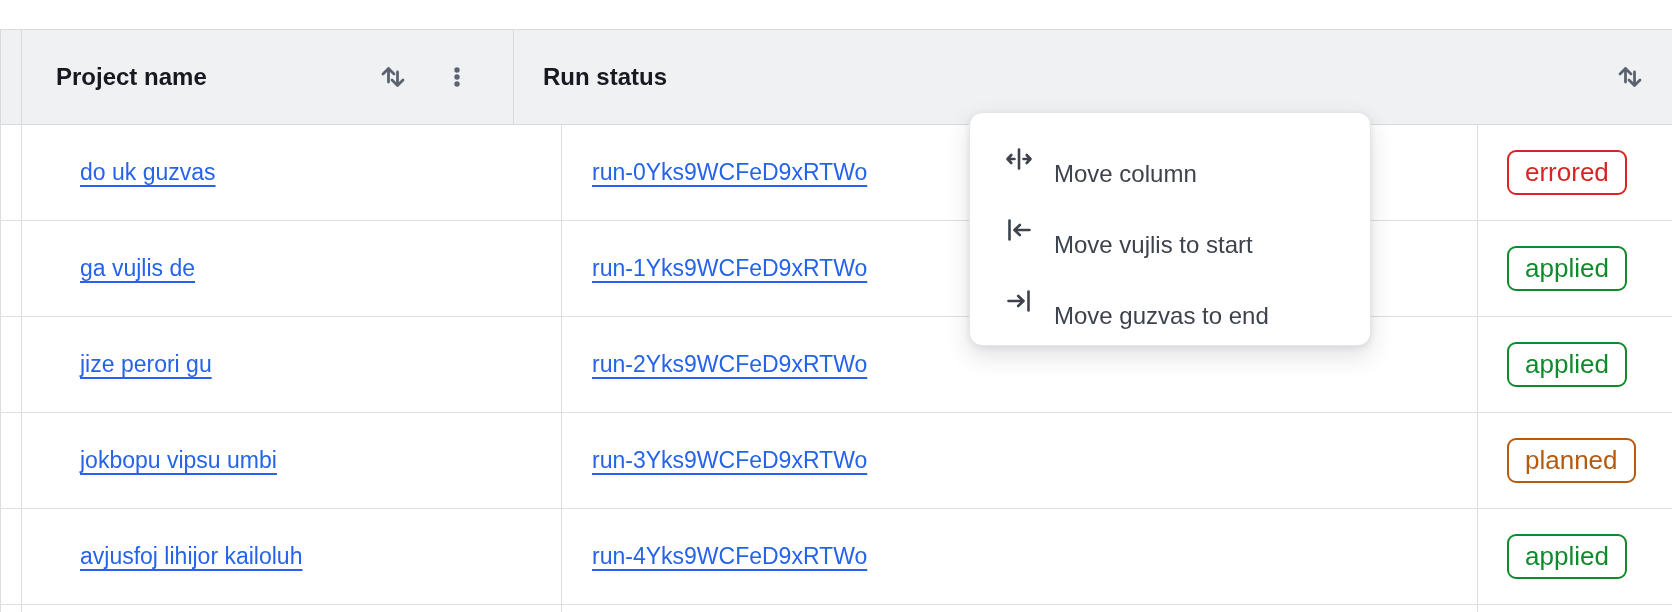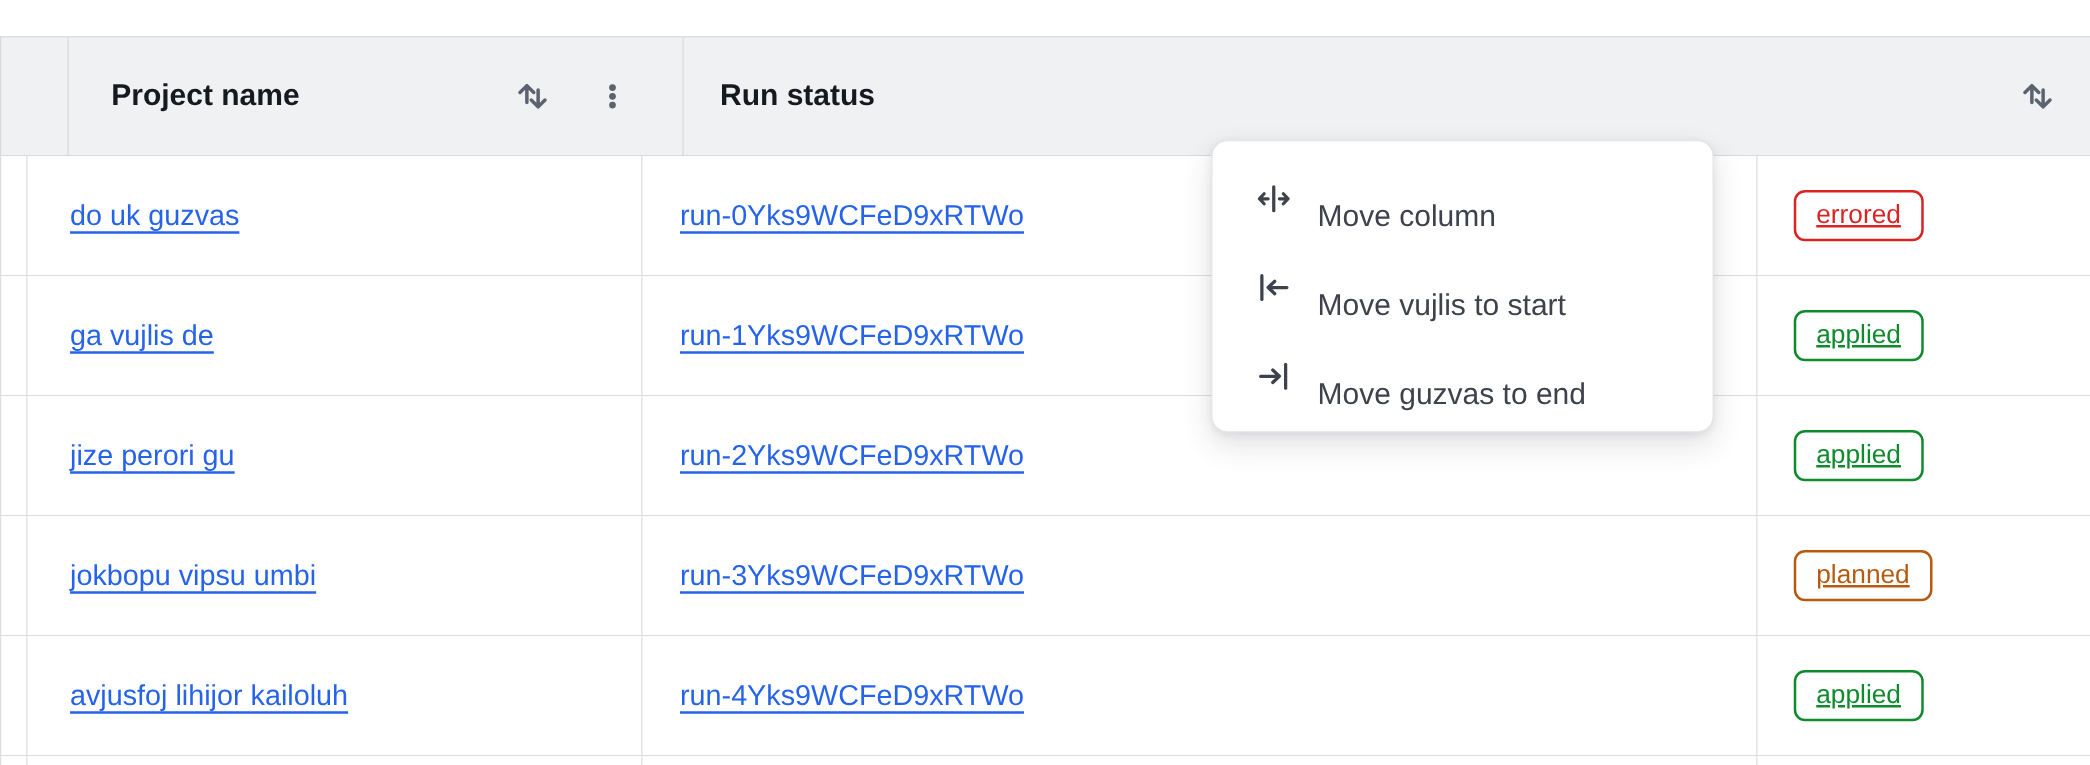--- a/index.html
+++ b/index.html
@@ -6,25 +6,24 @@
   html,body { width:1672px; height:612px; background:#ffffff; overflow:hidden;
               font-family:"Liberation Sans", sans-serif; }
   .page { position:relative; width:1672px; height:612px; background:#fff; }
 
   
   .table { position:absolute; top:29px; left:0; width:1672px; }
   .header-row {
     display:flex; height:96px; background:#f0f1f3;
     border-top:1px solid #d8dadd; border-bottom:1px solid #d8dadd;
     border-left:1px solid #d8dadd;
-    padding-left:33px;
   }
   .row {
     display:flex; height:96px; background:#fff;
-    border-bottom:1px solid #dcdee1; border-left:1px solid #dcdee1;
+    border-bottom:1px solid #dcdee1; border-left:1px solid #dcdee1;gap:24px;
   }
   .row.partial { height:7px; border-bottom:none; }
 
   .cell-gutter { flex:0 0 21px; border-right:1px solid #d8dadd; }
   .row .cell-gutter { border-right:1px solid #dcdee1; }
   .cell-project { flex:0 0 491px; display:flex; align-items:center;
                   padding-left:34px; padding-right:36px; }
   .cell-runid   { flex:0 0 892px; display:flex; align-items:center;
                   border-left:1px solid #d8dadd;
                   padding-left:30px; padding-right:36px; }
@@ -43,23 +42,23 @@
   .icon-btn.focused {
     width:47px; height:47px; background:#ffffff;
     border:3px solid #2e6de8; border-radius:10px;
     box-shadow:0 0 0 6px rgba(46,109,232,0.45);
   }
 
   .cell-link { font-size:23px; color:#2563eb; text-decoration:underline;
                text-decoration-thickness:2px; text-underline-offset:5px;
                white-space:nowrap; cursor:pointer; }
 
-  .badge { display:inline-block; font-size:21px; line-height:1.15;
+  .badge { display:inline-block; font-size:26px; line-height:1.15;
            padding:6px 16px; border:2px solid currentColor; border-radius:9px;
-           background:#fff; white-space:nowrap;text-decoration:underline; }
+           background:#fff; white-space:nowrap; }
   .badge-errored { color:#d92424; }
   .badge-applied { color:#0f8a2d; }
   .badge-planned { color:#b65a10; }
 
   
   .menu {
     position:absolute; left:969px; top:112px; width:402px;
     background:#ffffff; border:1px solid #e4e5e9; border-radius:13px;
     box-shadow:0 10px 24px rgba(40,44,54,0.14), 0 2px 6px rgba(40,44,54,0.08);
     padding:10px 0 9px 0; z-index:10;

